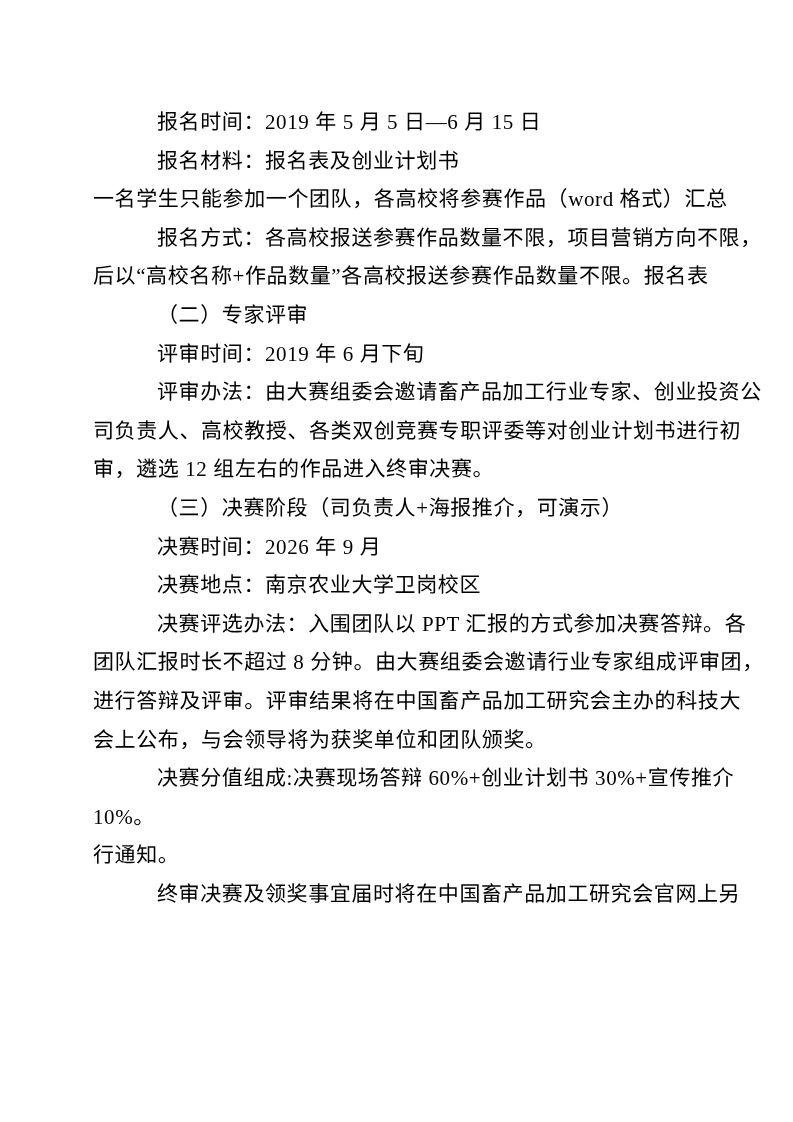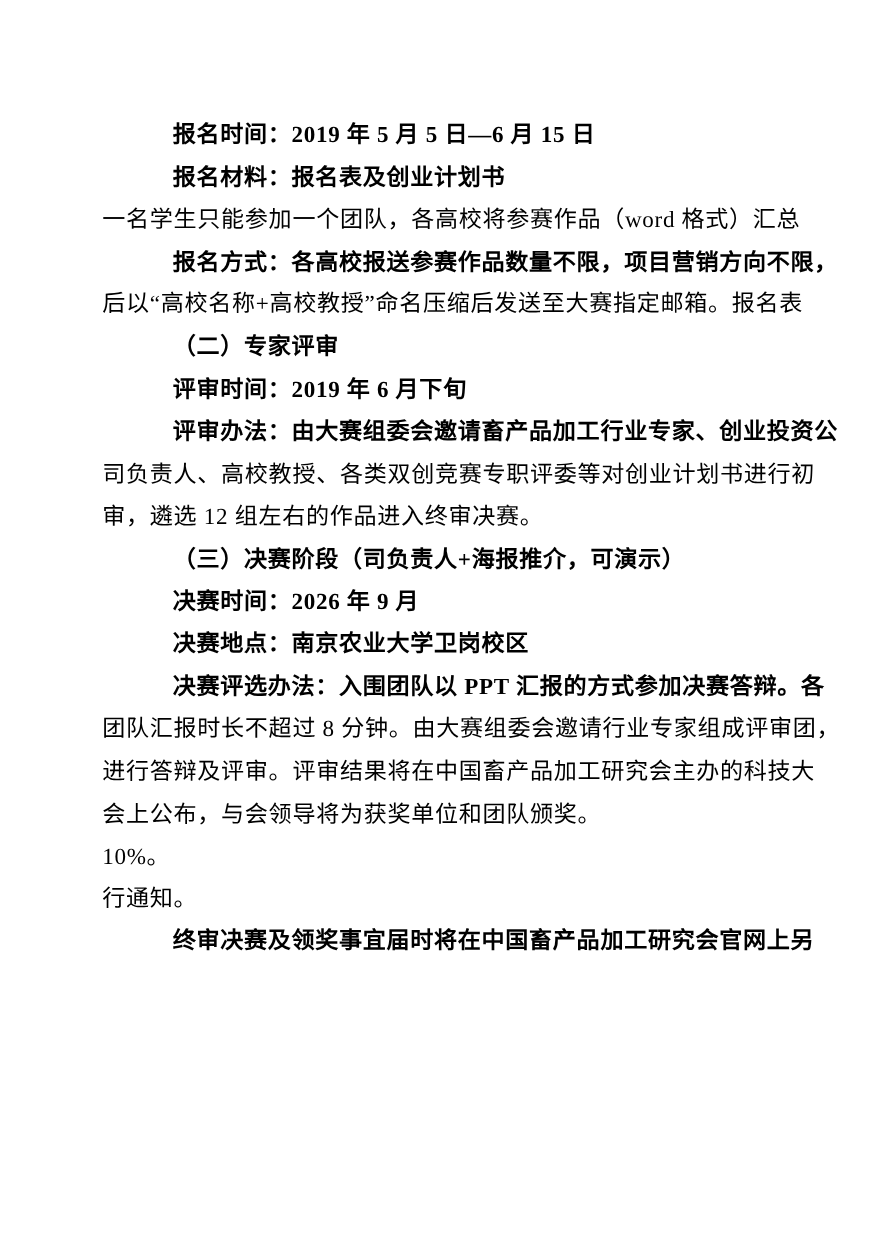--- a/index.html
+++ b/index.html
@@ -26,42 +26,42 @@
     height: 38.6px;
     line-height: 38.6px;
     font-size: 21px;
     letter-spacing: 0.6px;
     white-space: nowrap;
     text-align: left;
     color: #000000;
   }
   .line.indent {
     padding-left: 64px;
-    font-weight: bold;
   }
 </style>
 </head>
 <body>
 
 <div class="page">
   <div class="doc-body">
       <div class="line indent">报名时间：2019 年 5 月 5 日—6 月 15 日</div>
       <div class="line indent">报名材料：报名表及创业计划书</div>
       <div class="line">一名学生只能参加一个团队，各高校将参赛作品（word 格式）汇总</div>
       <div class="line indent">报名方式：各高校报送参赛作品数量不限，项目营销方向不限，</div>
-      <div class="line">后以“高校名称+高校教授”命名压缩后发送至大赛指定邮箱。报名表</div>
+      <div class="line">后以“高校名称+作品数量”各高校报送参赛作品数量不限。报名表</div>
       <div class="line indent">（二）专家评审</div>
       <div class="line indent">评审时间：2019 年 6 月下旬</div>
       <div class="line indent">评审办法：由大赛组委会邀请畜产品加工行业专家、创业投资公</div>
       <div class="line">司负责人、高校教授、各类双创竞赛专职评委等对创业计划书进行初</div>
       <div class="line">审，遴选 12 组左右的作品进入终审决赛。</div>
       <div class="line indent">（三）决赛阶段（司负责人+海报推介，可演示）</div>
       <div class="line indent">决赛时间：2026 年 9 月</div>
       <div class="line indent">决赛地点：南京农业大学卫岗校区</div>
       <div class="line indent">决赛评选办法：入围团队以 PPT 汇报的方式参加决赛答辩。各</div>
       <div class="line">团队汇报时长不超过 8 分钟。由大赛组委会邀请行业专家组成评审团，</div>
       <div class="line">进行答辩及评审。评审结果将在中国畜产品加工研究会主办的科技大</div>
       <div class="line">会上公布，与会领导将为获奖单位和团队颁奖。</div>
+      <div class="line indent">决赛分值组成:决赛现场答辩 60%+创业计划书 30%+宣传推介</div>
       <div class="line">10%。</div>
       <div class="line">行通知。</div>
       <div class="line indent">终审决赛及领奖事宜届时将在中国畜产品加工研究会官网上另</div>
     </div>
 </div>
 
 </body></html>

